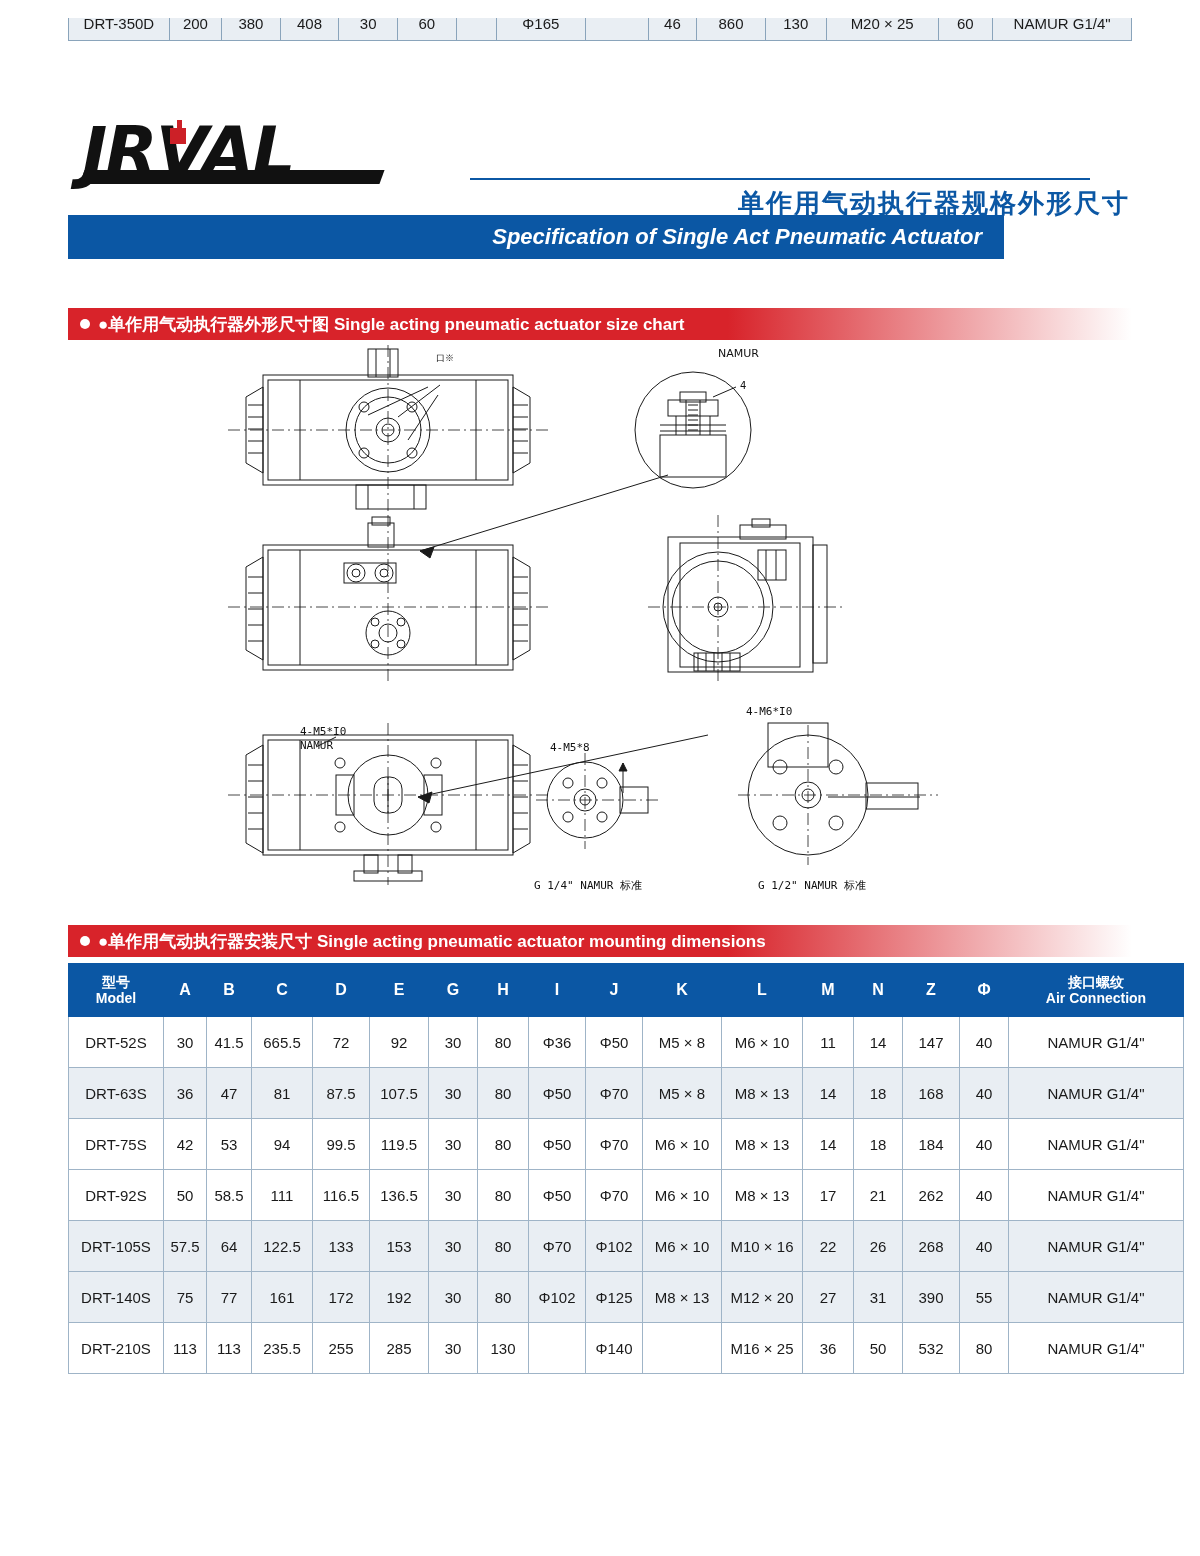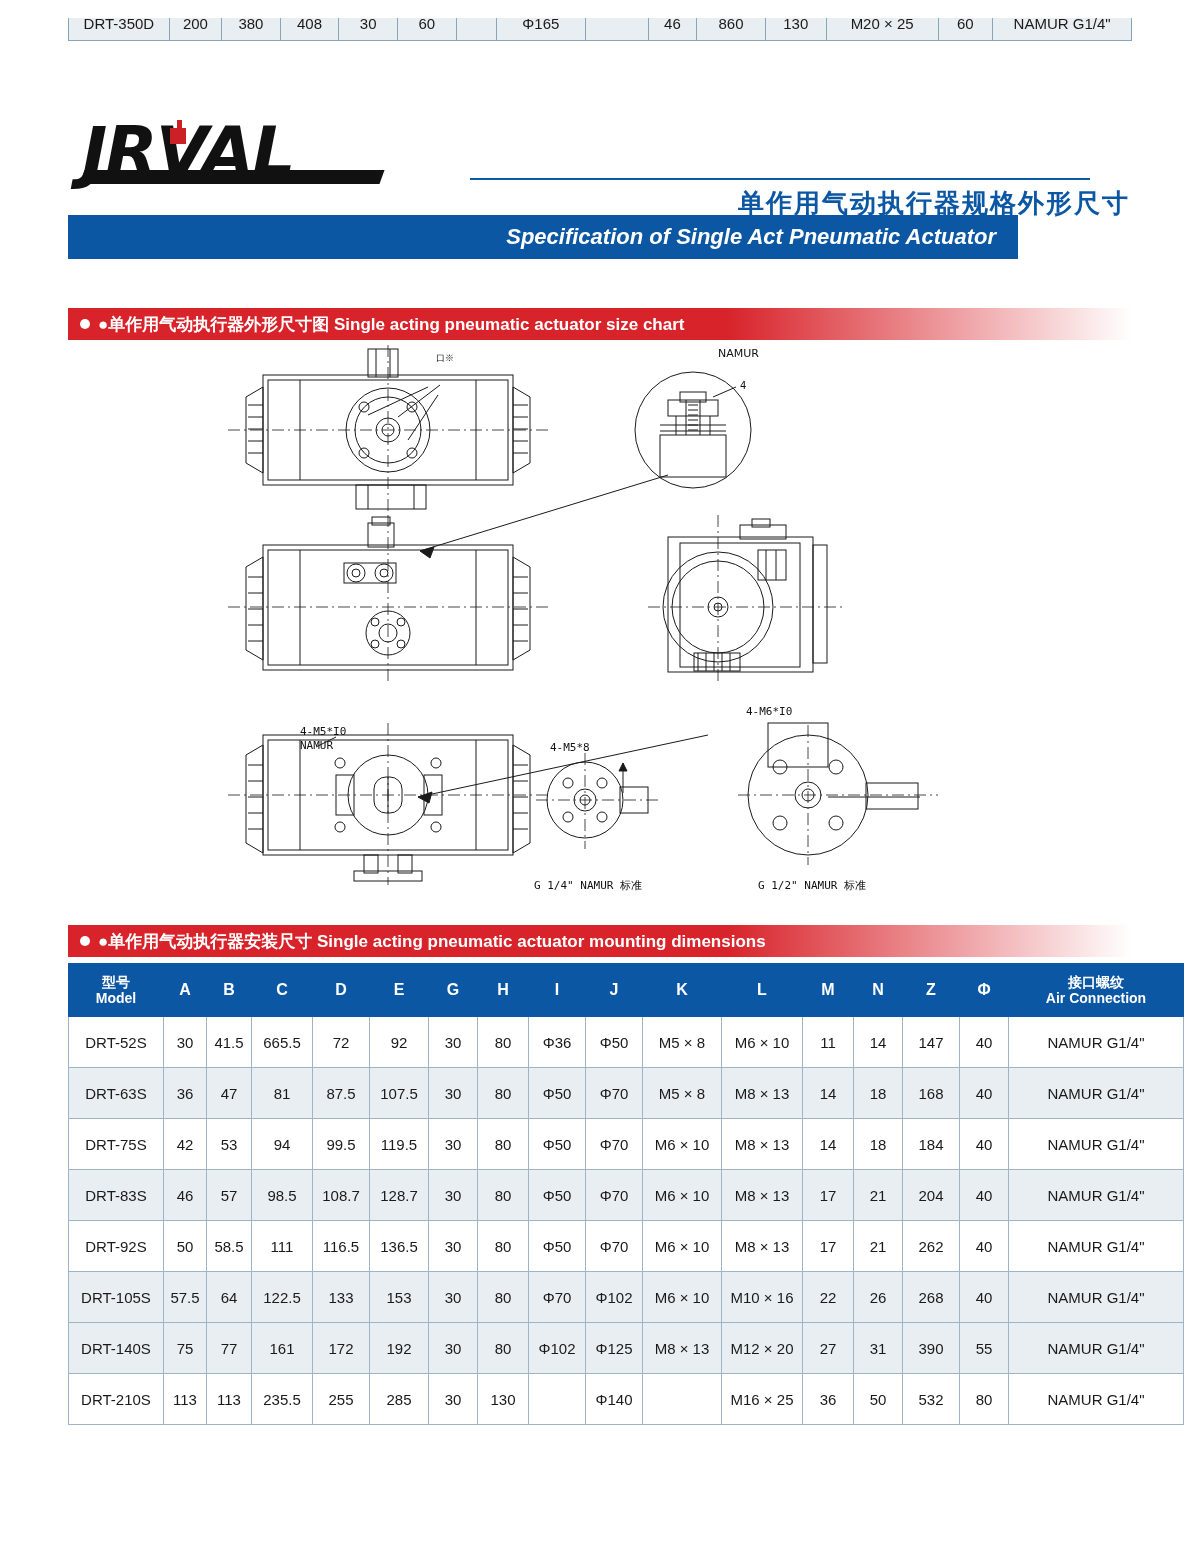--- a/index.html
+++ b/index.html
@@ -56,21 +56,20 @@
     font-family:"Liberation Sans", sans-serif;
     letter-spacing:2px;
     margin-top:26px;
   }
   .title-rule{
     position:absolute;left:470px;top:178px;width:620px;height:2px;background:#0b57a4;
   }
   .blue-bar{
     position:absolute;left:68px;top:215px;width:936px;height:44px;
     background:#0b57a4;
-    padding-left:14px;
   }
   .blue-bar span{
     position:absolute;right:22px;top:9px;
     color:#fff;font-size:22px;font-weight:bold;font-style:italic;
     font-family:"Liberation Sans", sans-serif;
   }
   
   .sec-bar{
     position:absolute;left:68px;width:1064px;height:32px;
     background:linear-gradient(to right,#d8232a 0%,#d8232a 62%,#ffffff 100%);
@@ -466,39 +465,20 @@
         <td>Φ50</td>
         <td>Φ70</td>
         <td>M6 × 10</td>
         <td>M8 × 13</td>
         <td>14</td>
         <td>18</td>
         <td>184</td>
         <td>40</td>
         <td>NAMUR G1/4"</td>
       </tr>
-      <tr class="alt">
-        <td class="model">DRT-83S</td>
-        <td>46</td>
-        <td>57</td>
-        <td>98.5</td>
-        <td>108.7</td>
-        <td>128.7</td>
-        <td>30</td>
-        <td>80</td>
-        <td>Φ50</td>
-        <td>Φ70</td>
-        <td>M6 × 10</td>
-        <td>M8 × 13</td>
-        <td>17</td>
-        <td>21</td>
-        <td>204</td>
-        <td>40</td>
-        <td>NAMUR G1/4"</td>
-      </tr>
       <tr>
         <td class="model">DRT-92S</td>
         <td>50</td>
         <td>58.5</td>
         <td>111</td>
         <td>116.5</td>
         <td>136.5</td>
         <td>30</td>
         <td>80</td>
         <td>Φ50</td>

